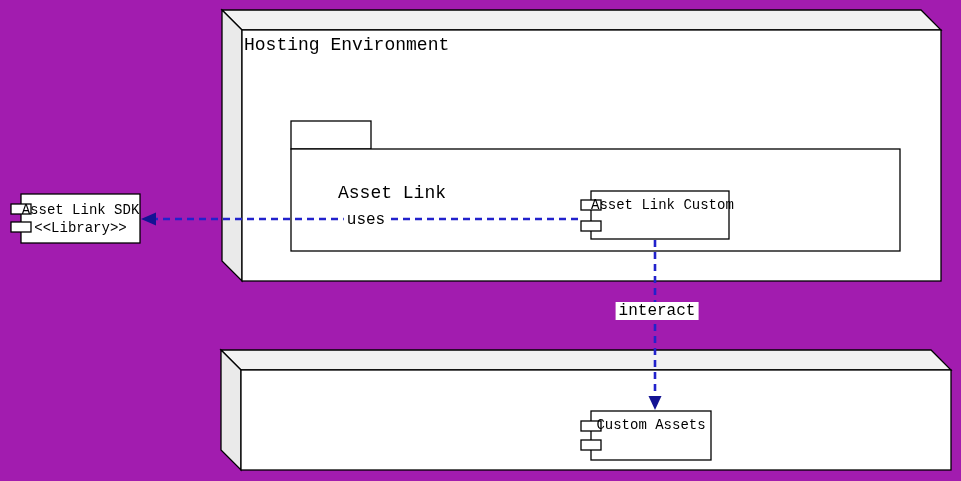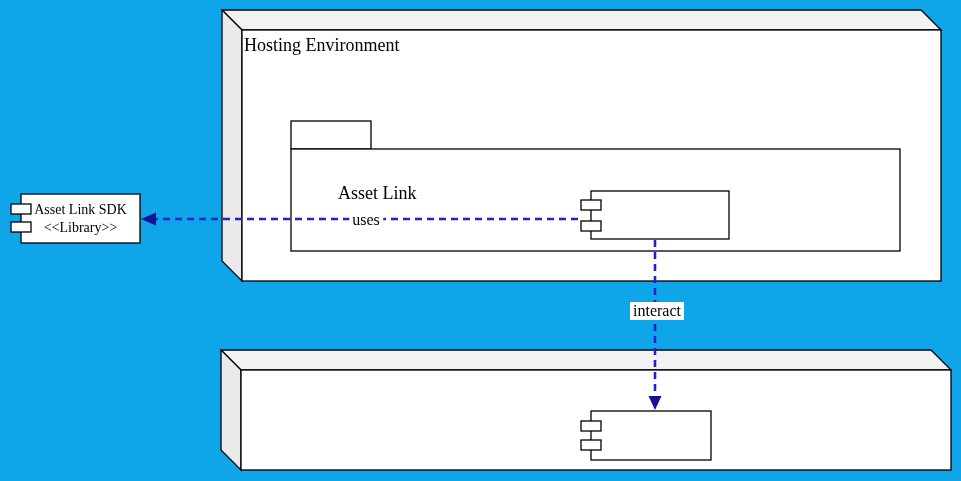--- a/index.html
+++ b/index.html
@@ -1,21 +1,21 @@
 <!DOCTYPE html>
 <html><head>
 <meta charset="utf-8">
 <style>
   html, body { margin: 0; padding: 0; background: #ffffff; }
   .canvas {
     position: relative;
     width: 961px;
     height: 481px;
-    background: #0ea5e9;
-    font-family: Liberation Serif, serif;
+    background: #a21caf;
+    font-family: Liberation Mono, monospace;
     overflow: hidden;
   }
   .canvas svg { position: absolute; left: 0; top: 0; }
   .lbl { position: absolute; color: #000; white-space: nowrap; line-height: 1.15; }
   .node-title { font-size: 18px; }
   .comp-label { font-size: 14px; text-align: center; }
   .sdk-label-block {
     left: 21px; top: 194px; width: 119px; height: 49px;
     display: flex; flex-direction: column; justify-content: center; align-items: center;
     font-size: 14px; line-height: 18px; text-align: center;
@@ -86,17 +86,19 @@
   </svg>
 
   <div class="lbl node-title hosting-title">Hosting Environment</div>
   <div class="lbl node-title package-title">Asset Link</div>
 
   <div class="lbl sdk-label-block">
     <span>Asset Link SDK</span>
     <span>&lt;&lt;Library&gt;&gt;</span>
   </div>
 
+  <div class="lbl comp-label alc-label">Asset Link Custom</div>
+  <div class="lbl comp-label ca-label">Custom Assets</div>
 
   <div class="edge-label uses-label">uses</div>
   <div class="edge-label interact-label">interact</div>
 
 </div>
 
 </body></html>

